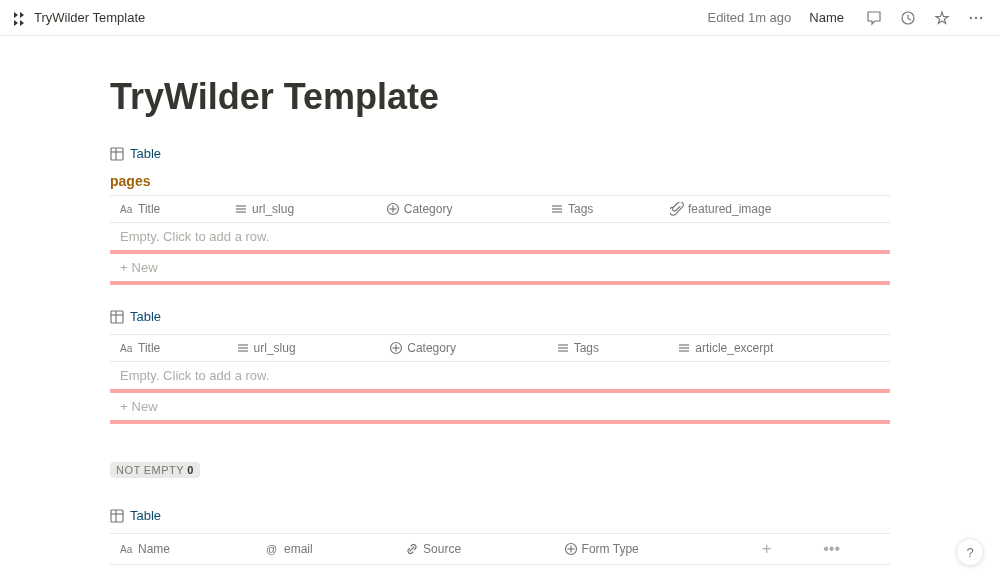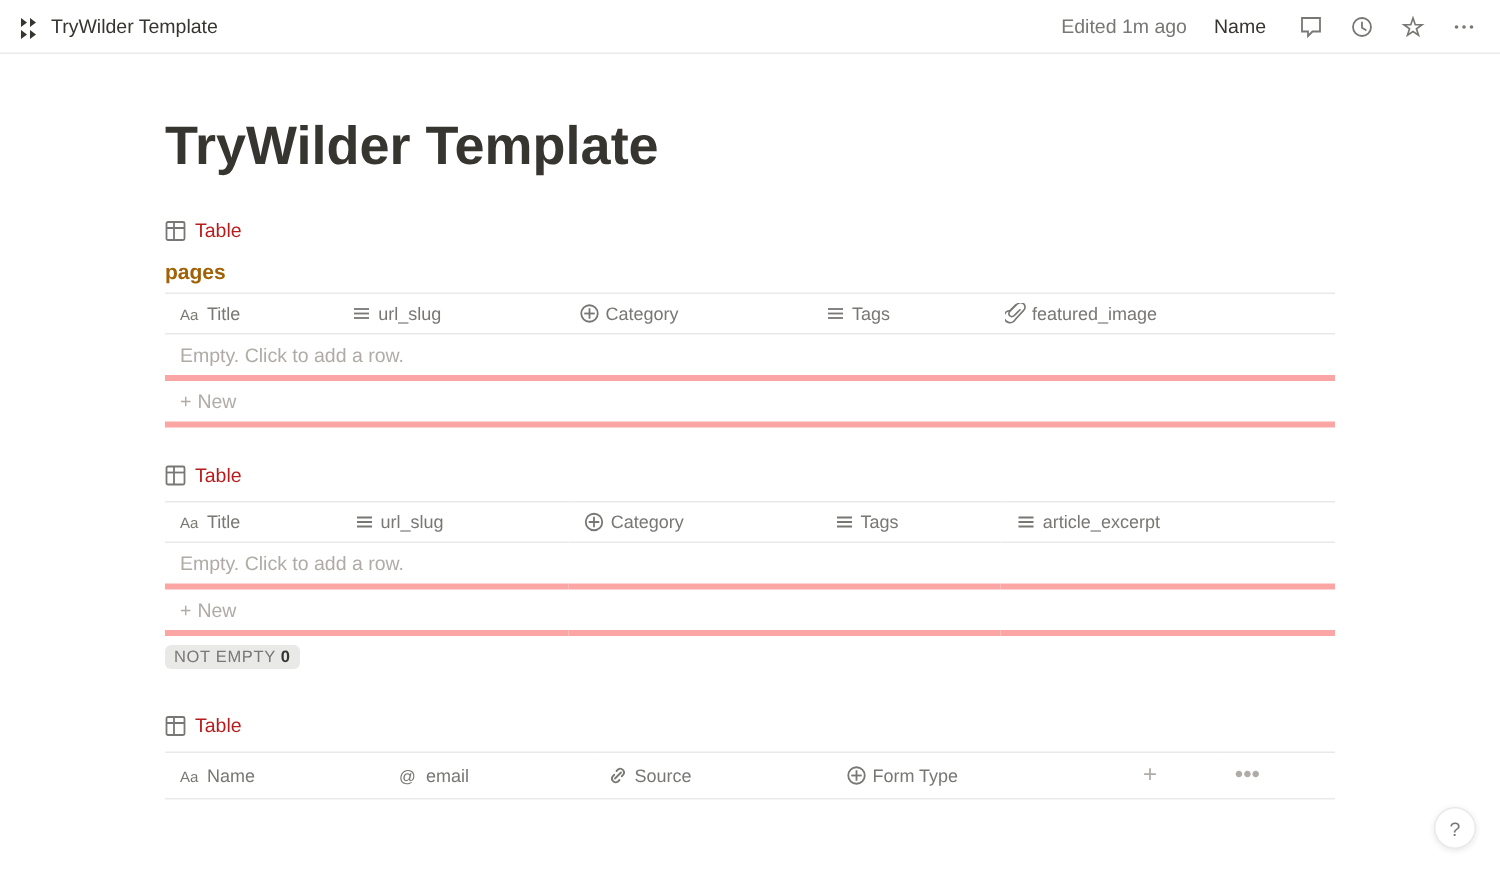--- a/index.html
+++ b/index.html
@@ -77,21 +77,21 @@
     .table-section {
       margin-bottom: 20px;
     }
 
     .table-label-row {
       display: flex;
       align-items: center;
       gap: 6px;
       padding: 4px 60px;
       font-size: 13px;
-      color: #b91c1c;
+      color: #0c4a6e;
       margin-bottom: 6px;
     }
 
     .db-title-row {
       padding: 2px 60px 6px 60px;
     }
     .db-title {
       font-size: 14px;
       font-weight: 600;
       color: #a16207;
@@ -138,20 +138,21 @@
     .plus-icon { color: #b0aba6; margin-right: 4px; }
 
     
     .filter-row {
       display: flex;
       align-items: flex-end;
       gap: 6px;
       padding: 6px 60px;
       font-size: 11px;
       color: #787774;
+      margin-top: 32px;
     }
     .not-empty-badge {
       background: #e9e9e7;
       border-radius: 4px;
       padding: 2px 6px;
       font-size: 11px;
       color: #787774;
       text-transform: uppercase;
       letter-spacing: 0.04em;
     }

